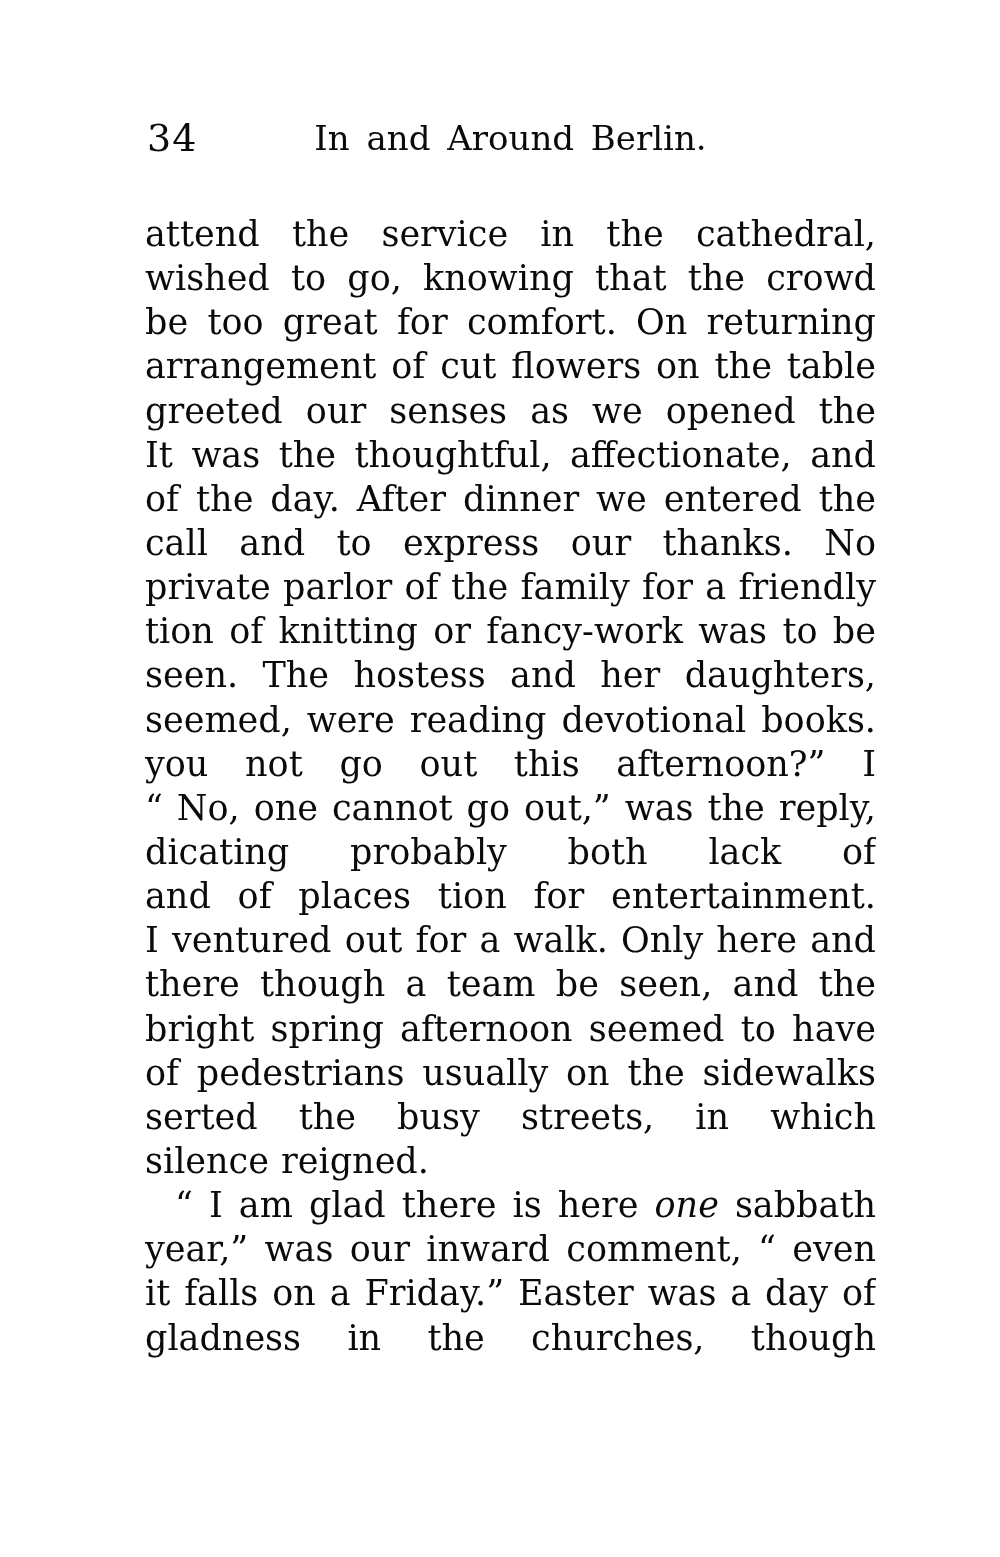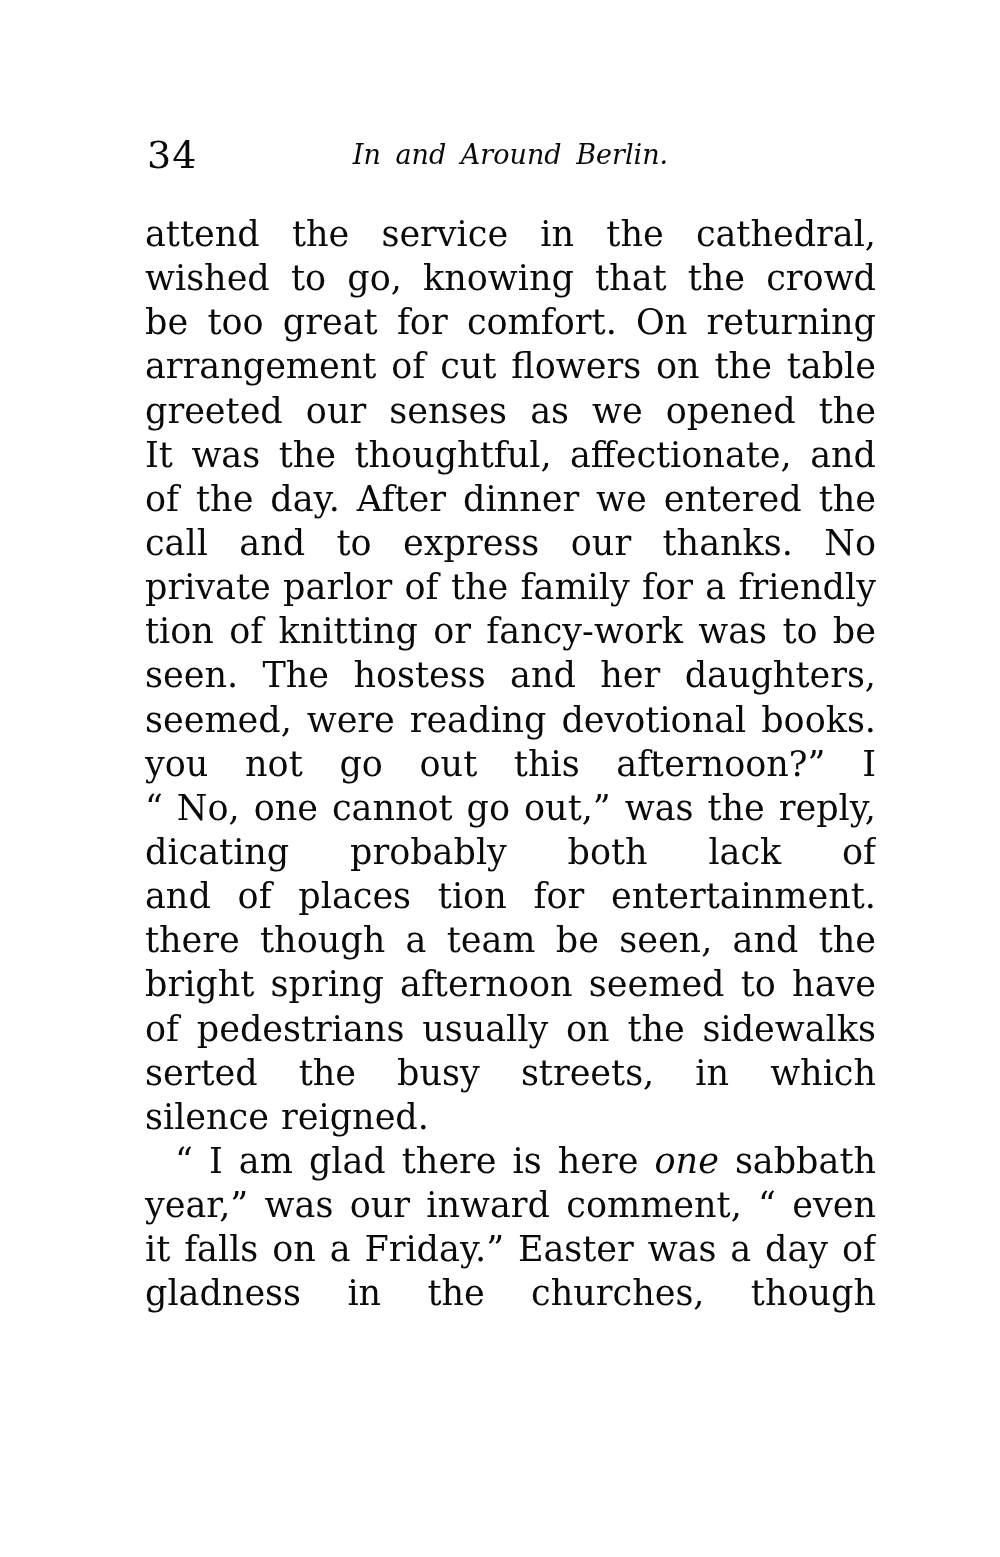--- a/index.html
+++ b/index.html
@@ -8,36 +8,35 @@
     width: 1000px;
     height: 1557px;
     background: #ffffff;
     font-family: "DejaVu Serif", serif;
     color: #0a0a0a;
     overflow: hidden;
   }
   .header {
     position: absolute;
     left: 145px;
-    top: 131px;
+    top: 114px;
     width: 731px;
     height: 48px;
   }
   .page-number {
     position: absolute;
     left: 2px;
     top: 0;
     font-size: 38px;
     line-height: 48px;
     letter-spacing: 1px;
   }
   .running-title {
     text-align: center;
-    font-style: italic;
-    font-size: 27px;
+    font-size: 34px;
     line-height: 48px;
     word-spacing: 6px;
   }
   .body-text {
     position: absolute;
     left: 145px;
     top: 212px;
     width: 731px;
   }
   .line {
@@ -75,20 +74,21 @@
       <div class="line">of the day.  After dinner we entered the</div>
       <div class="line">call and to express our thanks.  No sugges-</div>
       <div class="line">private parlor of the family for a friendly</div>
       <div class="line">tion of knitting or fancy-work was to be</div>
       <div class="line">seen.  The hostess and her daughters, soberly</div>
       <div class="line">seemed, were reading devotional books.  “ Do</div>
       <div class="line">you not go out this afternoon?” I inquired.</div>
       <div class="line">“ No, one cannot go out,” was the reply, in-</div>
       <div class="line">dicating probably both lack of disposition</div>
       <div class="line">and of places tion for entertainment.  Later,</div>
+      <div class="line">I ventured out for a walk.  Only here and</div>
       <div class="line">there though a team be seen, and the throng</div>
       <div class="line">bright spring afternoon seemed to have de-</div>
       <div class="line">of pedestrians usually on the sidewalks in a</div>
       <div class="line">serted the busy streets, in which comparative</div>
       <div class="line no-just">silence reigned.</div>
       <div class="line indent">“ I am glad there is here <i>one</i> sabbath in the</div>
       <div class="line">year,” was our inward comment, “ even though</div>
       <div class="line">it falls on a Friday.”  Easter was a day of</div>
       <div class="line">gladness in the churches, though elaborate</div>
     </div>

